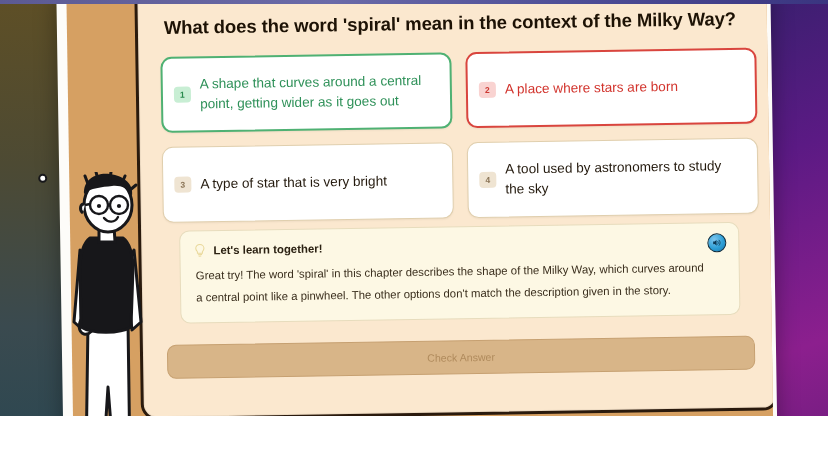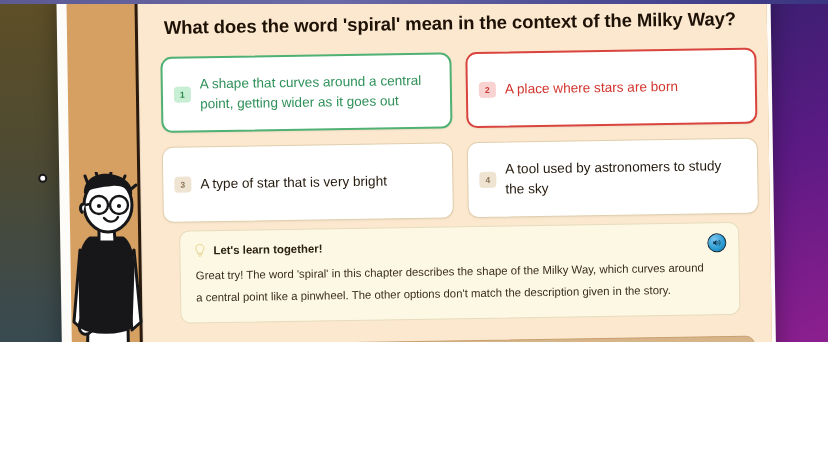--- a/index.html
+++ b/index.html
@@ -6,21 +6,21 @@
   * { box-sizing: border-box; margin: 0; padding: 0; }
   html, body {
     width: 828px; height: 466px;
     overflow: hidden;
     font-family: "Liberation Sans", sans-serif;
   }
 
   
   #scene {
     position: relative;
-    width: 828px; height: 342px;
+    width: 828px; height: 416px;
     background: linear-gradient(90deg,
         #4a3f20 0%, #3f4a4f 4%, #2c4450 7%, #f7f4ef 7.5%,
         #f7f4ef 9%, #ffffff 9.5%, #ffffff 90%,
         #6d1f7a 92%, #7d1c86 96%, #5c1d7e 100%);
     overflow: hidden;
   }
   
   #bg-purple {
     position: absolute;
     right: 0; top: 0;

